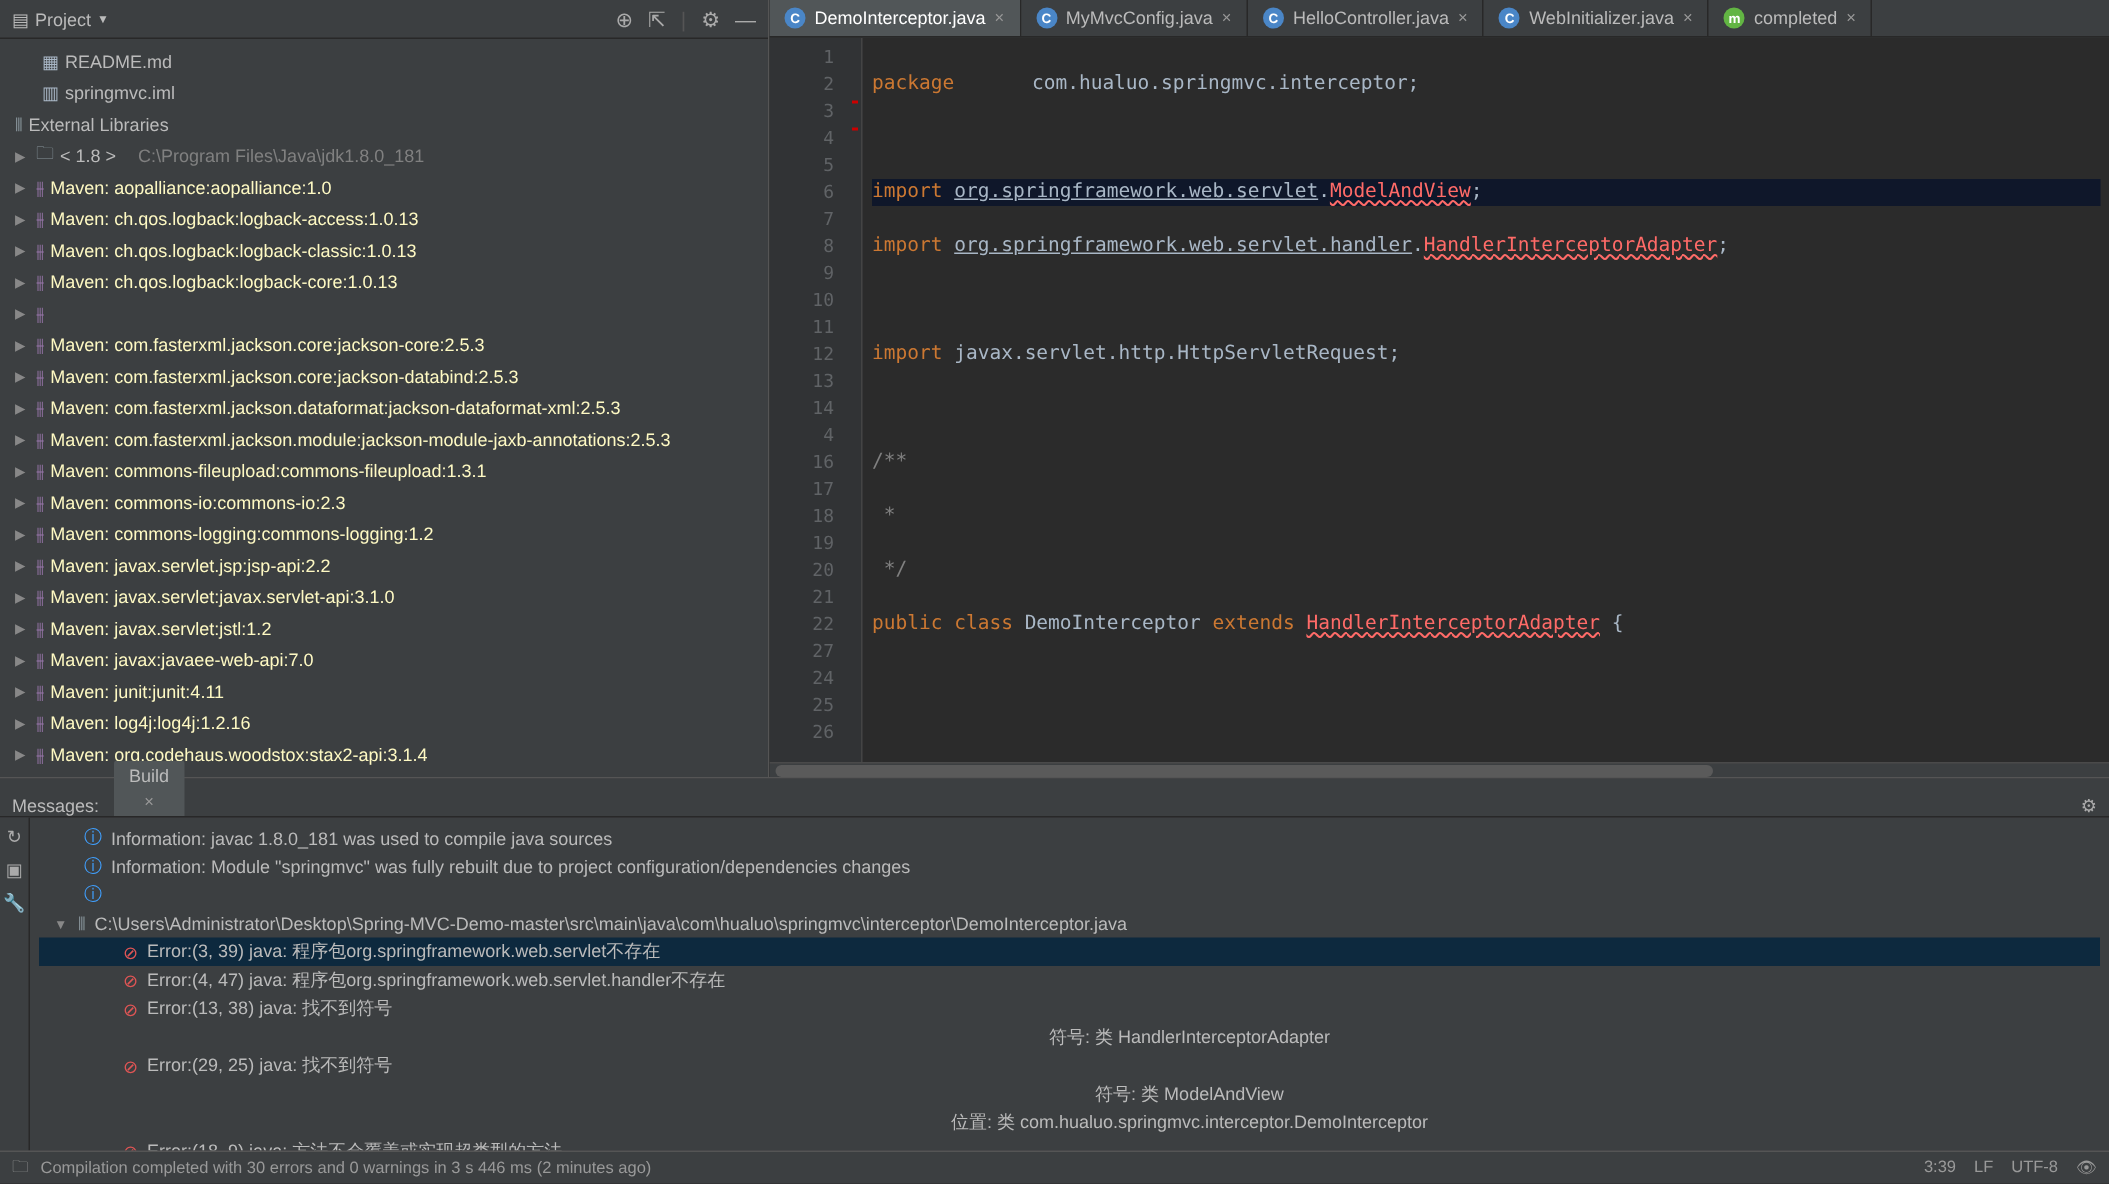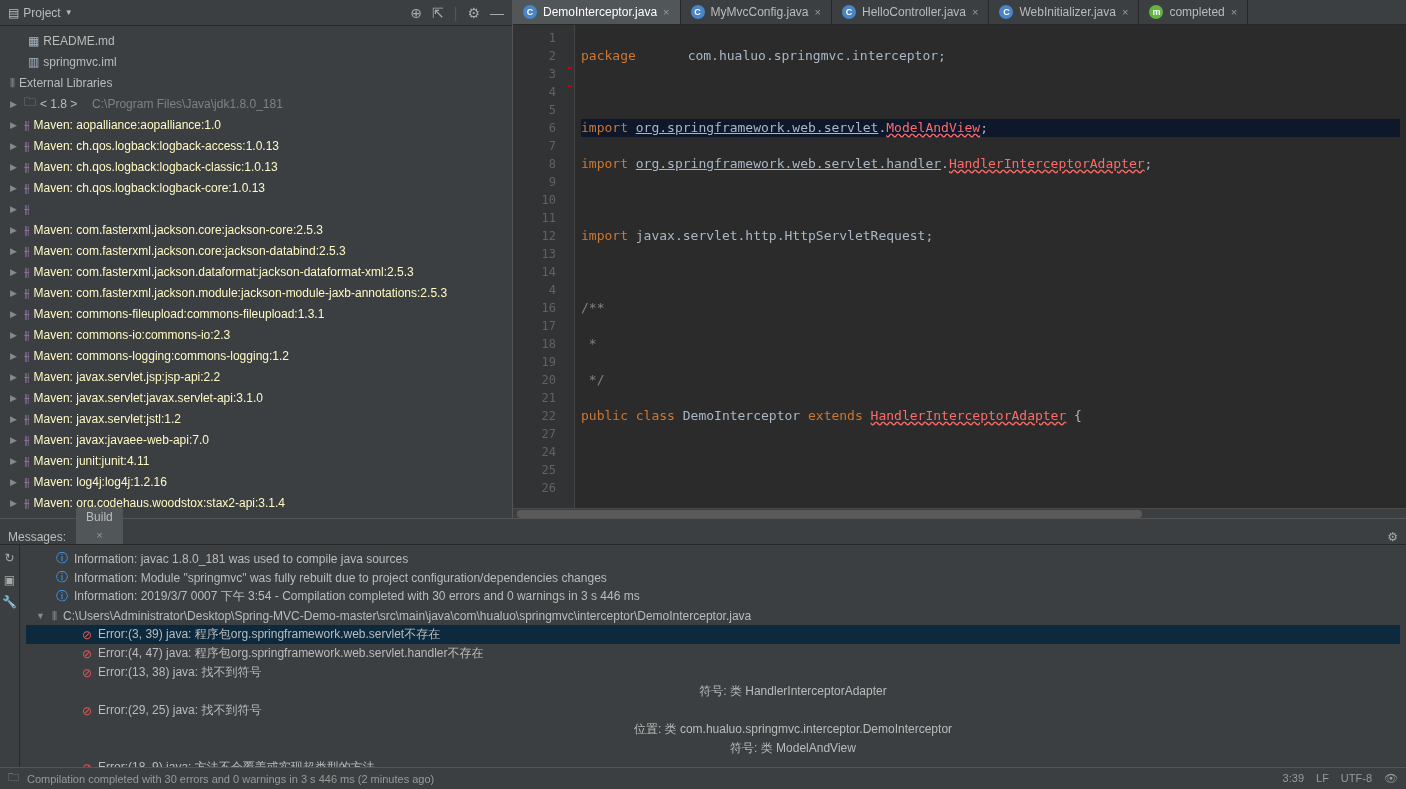--- a/index.html
+++ b/index.html
@@ -308,21 +308,20 @@
         <div class="msg-row indent1">
           <span class="info-icon">ⓘ</span>
           <span class="msg-text">Information: javac 1.8.0_181 was used to compile java sources</span>
         </div>
         <div class="msg-row indent1">
           <span class="info-icon">ⓘ</span>
           <span class="msg-text">Information: Module "springmvc" was fully rebuilt due to project configuration/dependencies changes</span>
         </div>
         <div class="msg-row indent1">
           <span class="info-icon">ⓘ</span>
-          <span class="msg-text">Information: 2019/3/7 0007 下午 3:54 - Compilation completed with 30 errors and 0 warnings in 3 s 446 ms</span>
         </div>
         <div class="msg-row indent0">
           <span class="arrow">▼</span>
           <span class="folder-icon2">⫴</span>
           <span class="msg-text">C:\Users\Administrator\Desktop\Spring-MVC-Demo-master\src\main\java\com\hualuo\springmvc\interceptor\DemoInterceptor.java</span>
         </div>
         <div class="msg-row indent2 sel">
           <span class="err-icon">⊘</span>
           <span class="msg-text">Error:(3, 39)  java: 程序包org.springframework.web.servlet不存在</span>
         </div>
@@ -335,24 +334,24 @@
           <span class="msg-text">Error:(13, 38)  java: 找不到符号</span>
         </div>
         <div class="msg-row indent3">
           <span class="msg-text">符号: 类 HandlerInterceptorAdapter</span>
         </div>
         <div class="msg-row indent2">
           <span class="err-icon">⊘</span>
           <span class="msg-text">Error:(29, 25)  java: 找不到符号</span>
         </div>
         <div class="msg-row indent3">
+          <span class="msg-text">符号:   类 ModelAndView</span>
+        </div>
+        <div class="msg-row indent3">
           <span class="msg-text">位置: 类 com.hualuo.springmvc.interceptor.DemoInterceptor</span>
-        </div>
-        <div class="msg-row indent3">
-          <span class="msg-text">符号:   类 ModelAndView</span>
         </div>
         <div class="msg-row indent2">
           <span class="err-icon">⊘</span>
           <span class="msg-text">Error:(18, 9)  java: 方法不会覆盖或实现超类型的方法</span>
         </div>
       </div>
   </div>
 </div>
 
 <div class="status-bar">

